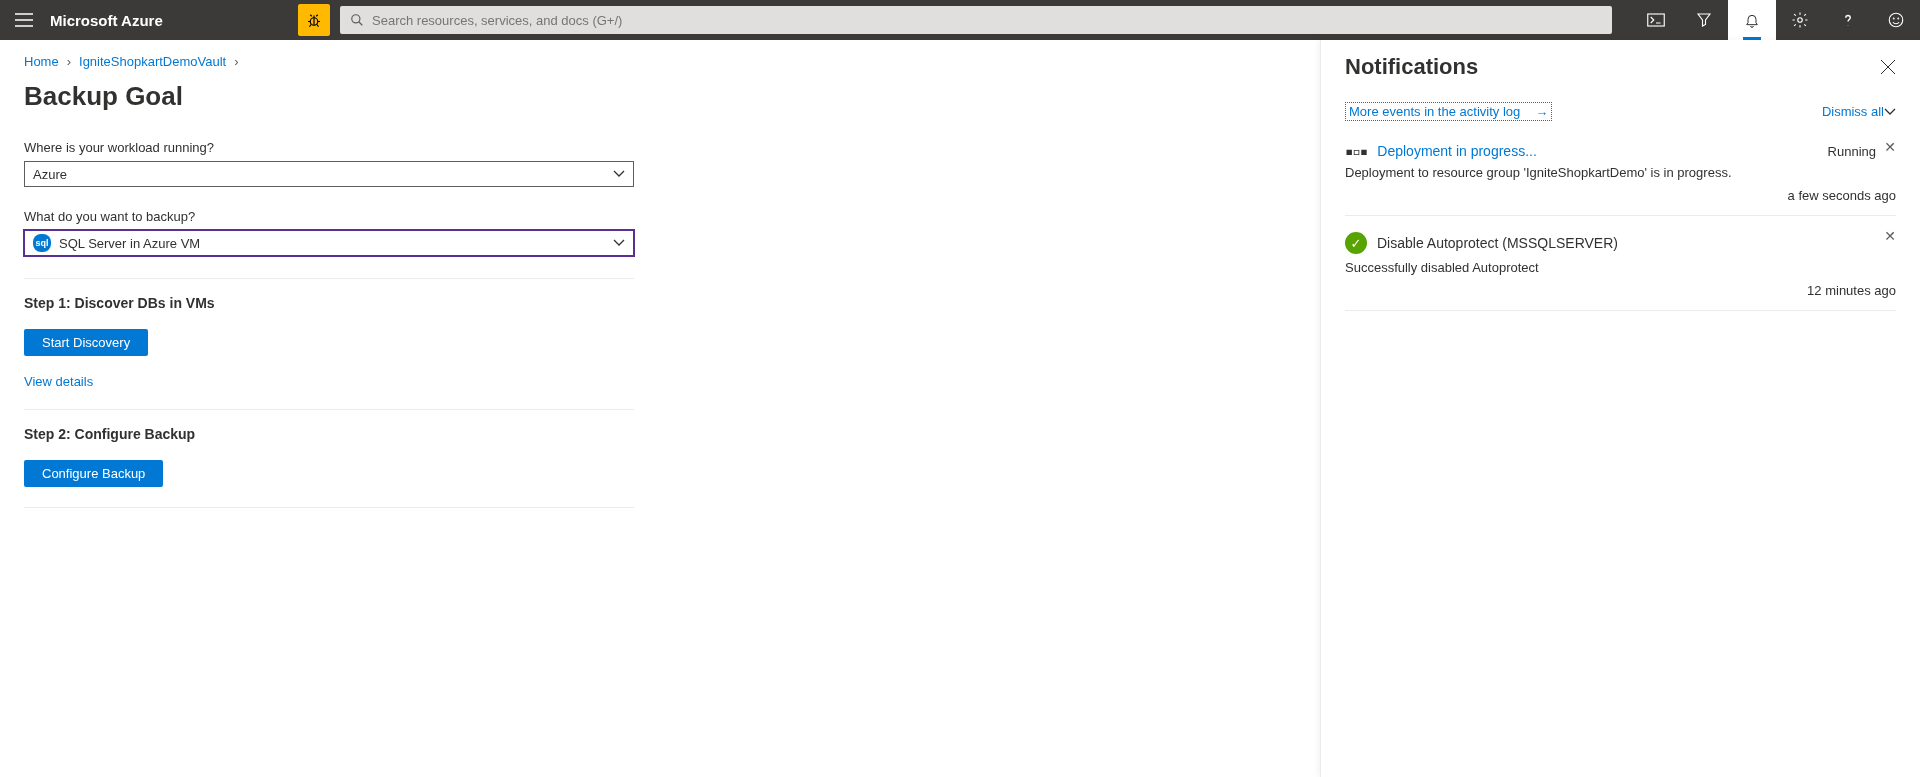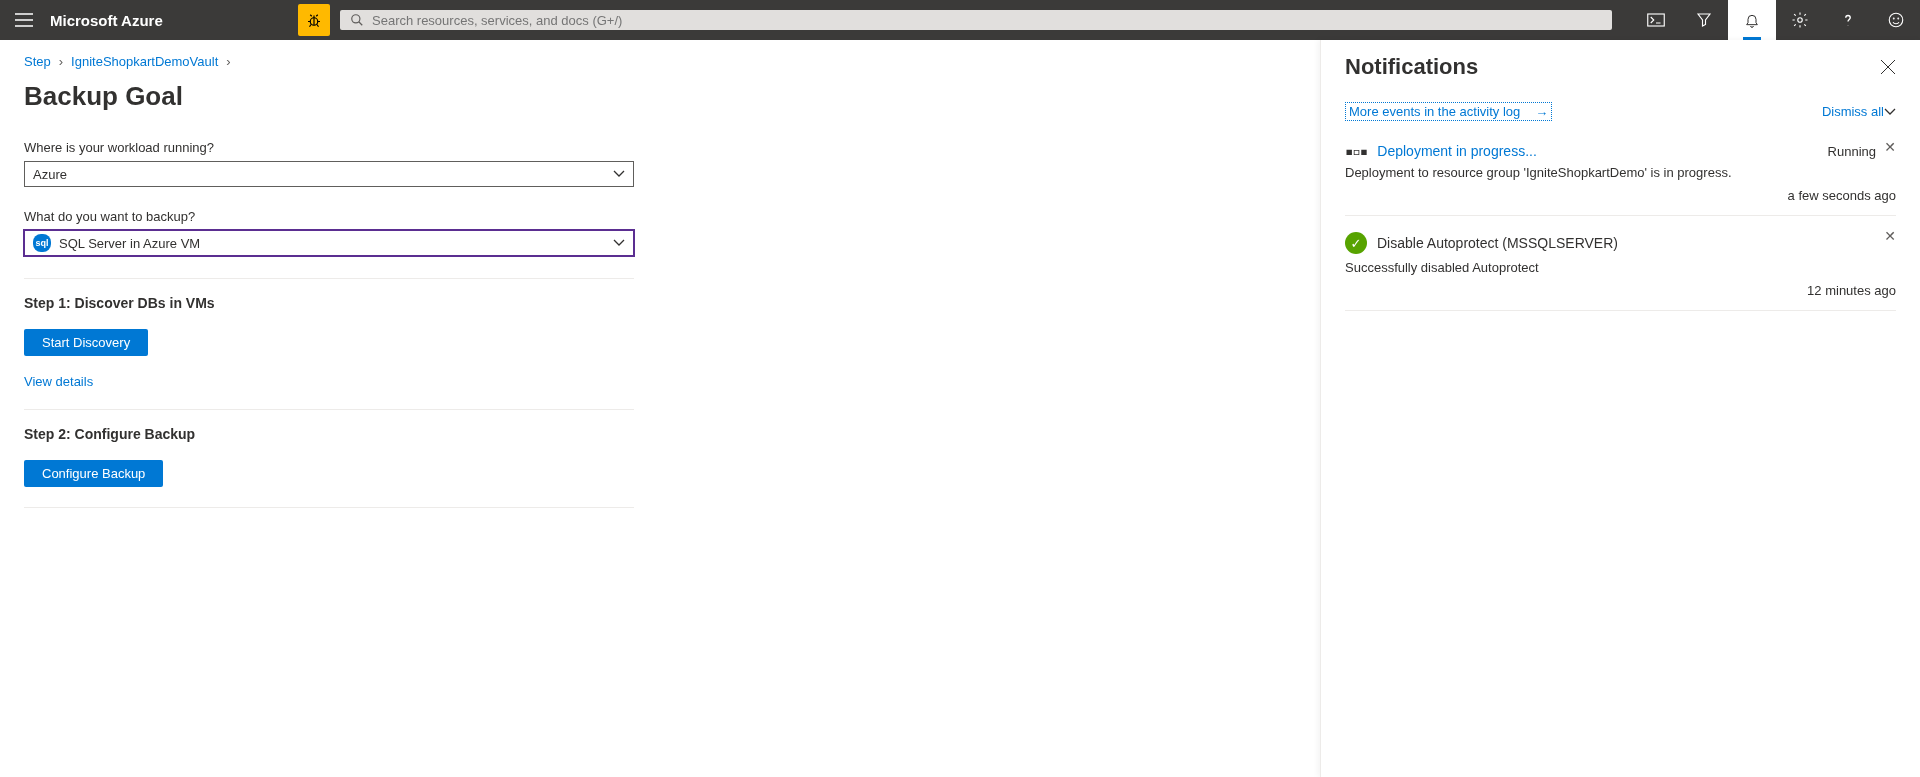--- a/index.html
+++ b/index.html
@@ -39,21 +39,21 @@
     height: 32px;
     background: #ffb900;
     display: flex;
     align-items: center;
     justify-content: center;
     margin-right: 10px;
     border-radius: 2px;
   }
   .searchbar {
     flex: 1;
-    height: 20px;
+    height: 28px;
     background: #e1dfdd;
     border-radius: 2px;
     display: flex;
     align-items: center;
     padding: 0 10px;
     margin-right: 20px;
   }
   .searchbar input {
     background: transparent;
     border: none;
@@ -242,21 +242,21 @@
           <circle cx="15" cy="10" r="0.5" fill="#fff"></circle>
           <path d="M8 15c1 1.5 2.5 2 4 2s3-0.5 4-2"></path>
         </svg>
     </div>
   </div>
 </div>
 
 <div class="main">
   <div class="content">
     <div class="breadcrumb">
-      <a>Step</a>
+      <a>Home</a>
       <span class="sep">›</span>
       <a>IgniteShopkartDemoVault</a>
       <span class="sep">›</span>
     </div>
     <div class="page-title">
       <span>Backup Goal</span>
     </div>
 
     <div class="field">
       <div class="field-label">Where is your workload running?</div>

